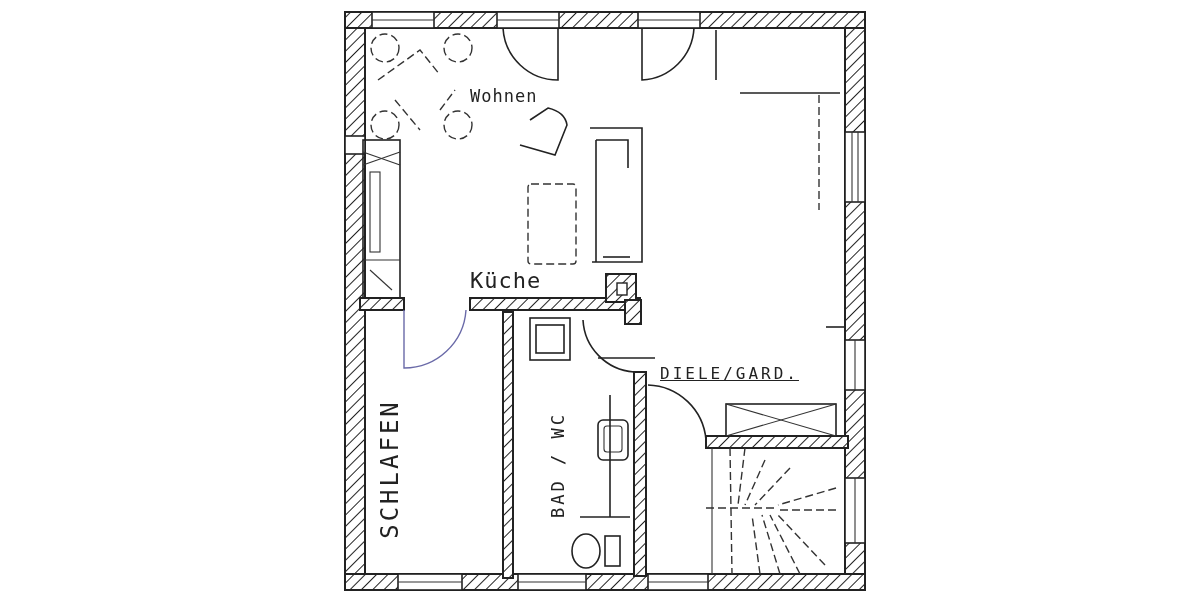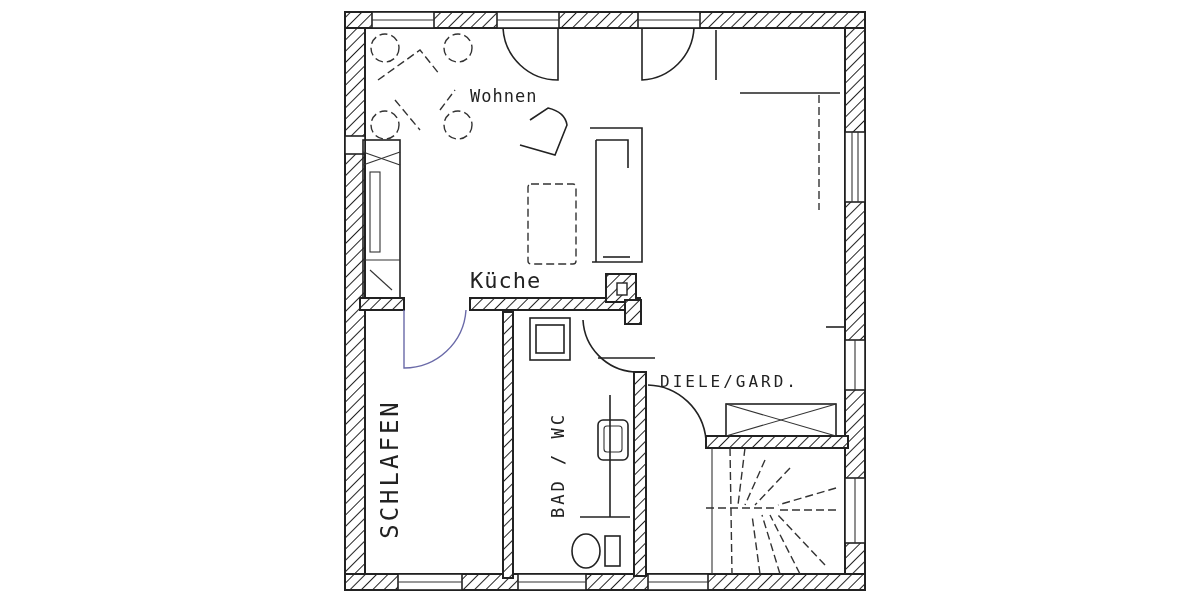--- a/index.html
+++ b/index.html
@@ -143,13 +143,13 @@
     <line class="dash" x1="800" y1="574" x2="770" y2="515"></line>
     <line class="dash" x1="780" y1="574" x2="762" y2="515"></line>
     <line class="dash" x1="760" y1="574" x2="752" y2="515"></line>
   </g>
 </svg>
 
 <div class="lbl" style="left:470px;top:86px;font-size:17px;letter-spacing:1px;">Wohnen</div>
 <div class="lbl" style="left:470px;top:268px;font-size:22px;letter-spacing:1px;text-align:center;">Küche</div>
 <div class="lbl" style="left:320px;top:455px;font-size:24px;letter-spacing:3px;transform:rotate(-90deg);transform-origin:center;">SCHLAFEN</div>
 <div class="lbl" style="left:505px;top:455px;font-size:17px;letter-spacing:3px;transform:rotate(-90deg);transform-origin:center;">BAD / WC</div>
-<div class="lbl" style="left:660px;top:372px;font-size:16px;letter-spacing:3px;">DIELE/GARD.</div>
+<div class="lbl" style="left:660px;top:364px;font-size:16px;letter-spacing:3px;text-decoration:underline;">DIELE/GARD.</div>
 
 </body></html>

